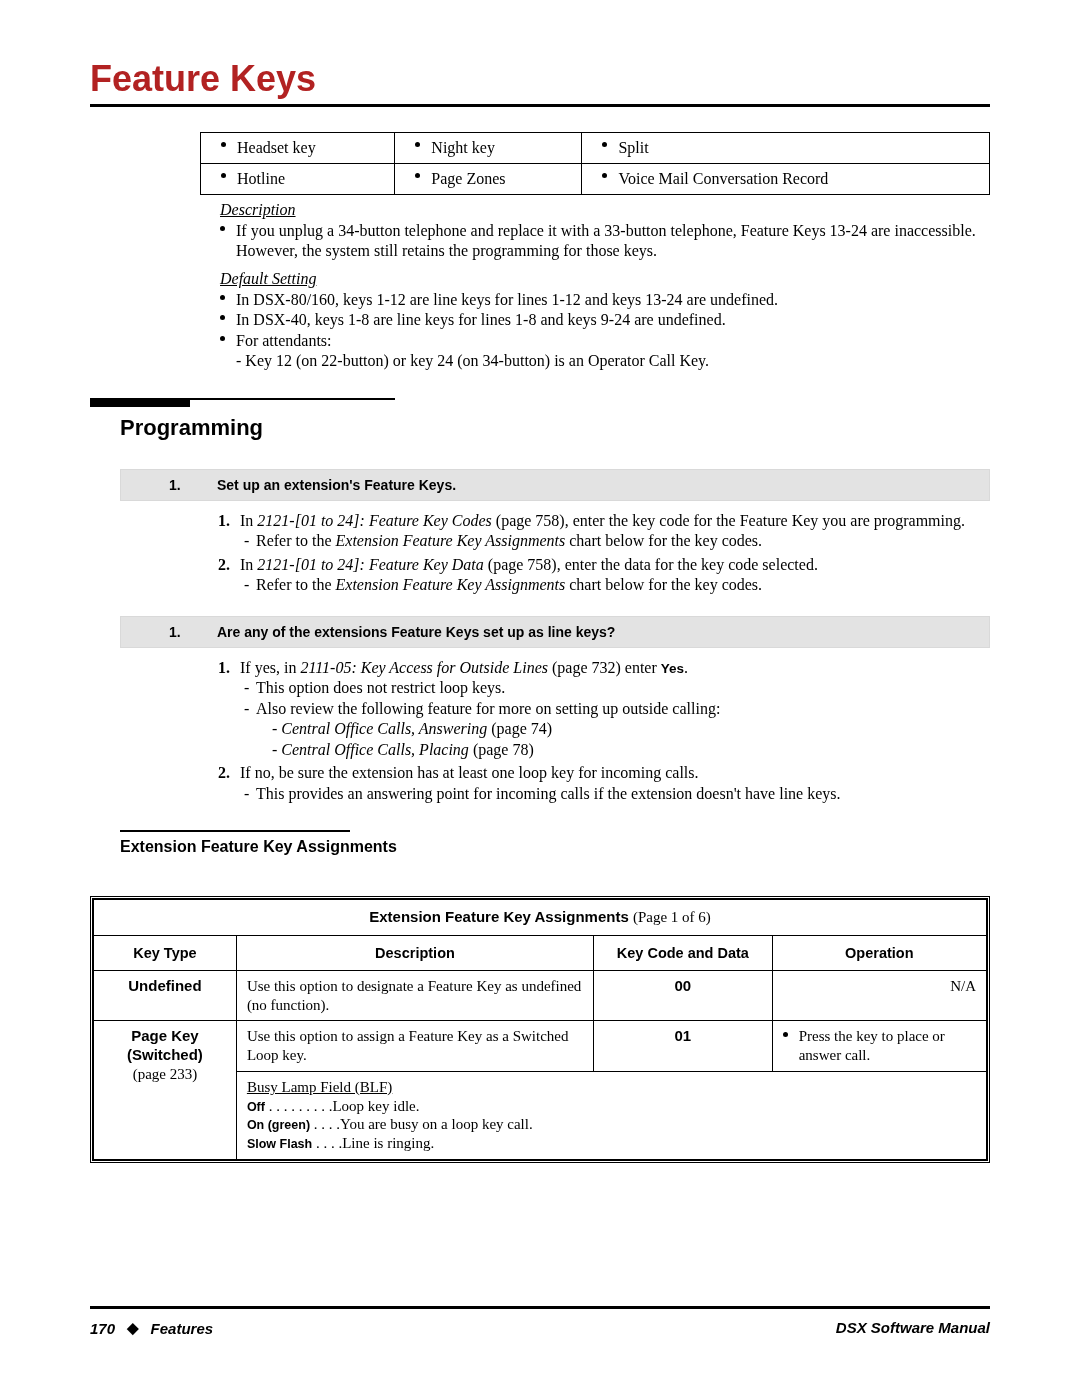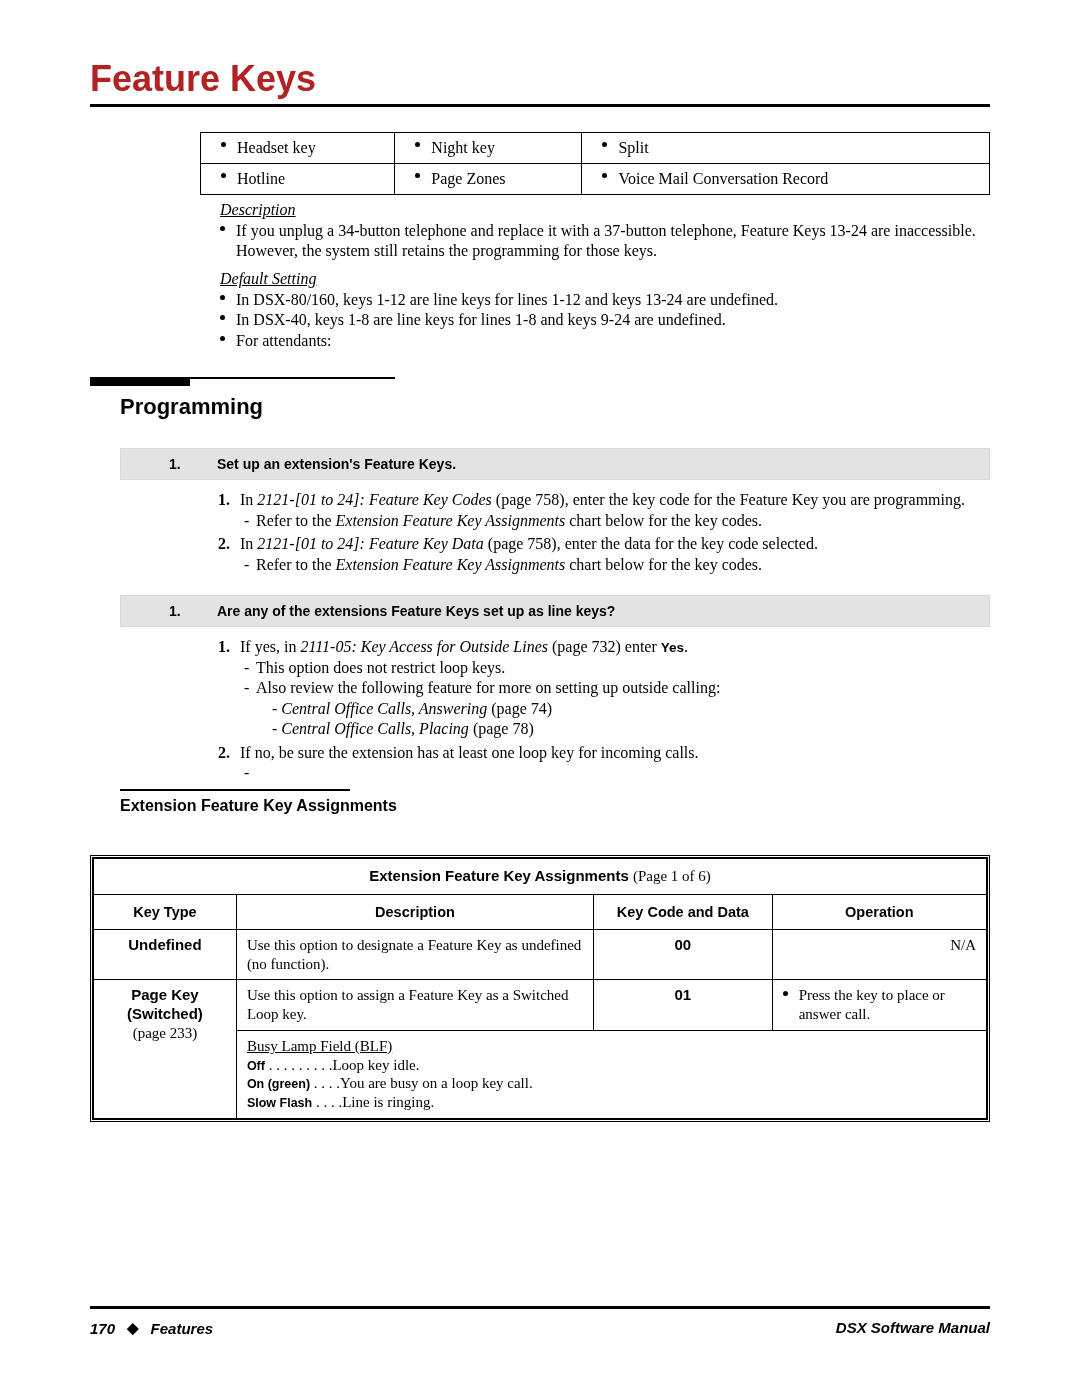--- a/index.html
+++ b/index.html
@@ -247,27 +247,28 @@
             <div class="bullet-line"><span class="bullet-dot"></span><span>Voice Mail Conversation Record</span></div>
           </td>
     </tr>
   </tbody>
     </table>
 </div>
 
 <div class="conditions-block">
   <div class="sub-heading">Description</div>
   <div class="cond-list">
-    <div class="li"><span class="dot"></span><span>If you unplug a 34-button telephone and replace it with a 37-button telephone, Feature Keys 13-24 are inaccessible. However, the system still retains the programming for those keys.</span></div>
+    <div class="li"><span class="dot"></span><span>If you unplug a 34-button telephone and replace it with a 33-button telephone, Feature Keys 13-24 are inaccessible. However, the system still retains the programming for those keys.</span></div>
   </div>
   <div class="sub-heading" style="margin-top:8px">Default Setting</div>
   <div class="def-list">
     <div class="li"><span class="dot"></span><span>In DSX-80/160, keys 1-12 are line keys for lines 1-12 and keys 13-24 are undefined.</span></div>
     <div class="li"><span class="dot"></span><span>In DSX-40, keys 1-8 are line keys for lines 1-8 and keys 9-24 are undefined.</span></div>
     <div class="li"><span class="dot"></span><span>For attendants:</span></div>
+    <div class="sub"><span>- Key 12 (on 22-button) or key 24 (on 34-button) is an Operator Call Key.</span></div>
   </div>
 </div>
 
 <div class="rule-short"></div>
 <div class="rule-bar"></div>
 <div class="section-heading">Programming</div>
 
 <div class="instr-block">
   <div class="step-bar">
     <span class="step-num">1.</span>
@@ -320,21 +321,21 @@
     </div>
     <div class="subdash">
       <span>
         <span class="italic">- Central Office Calls, Placing</span><span> (page 78)</span>
       </span>
     </div>
     <div class="pnum">
       <span class="no">2.</span>
       <span>If no, be sure the extension has at least one loop key for incoming calls.</span>
     </div>
-    <div class="dash"><span class="d">-</span></div>
+    <div class="dash"><span class="d">-</span><span>This provides an answering point for incoming calls if the extension doesn't have line keys.</span></div>
   </div>
 </div>
 
 <div style="margin-left:30px">
   <div class="hr-thin"></div>
 </div>
 <div class="chart-title">Extension Feature Key Assignments</div>
 
 <div class="assign-table-wrap">
   <table class="assign-table">

